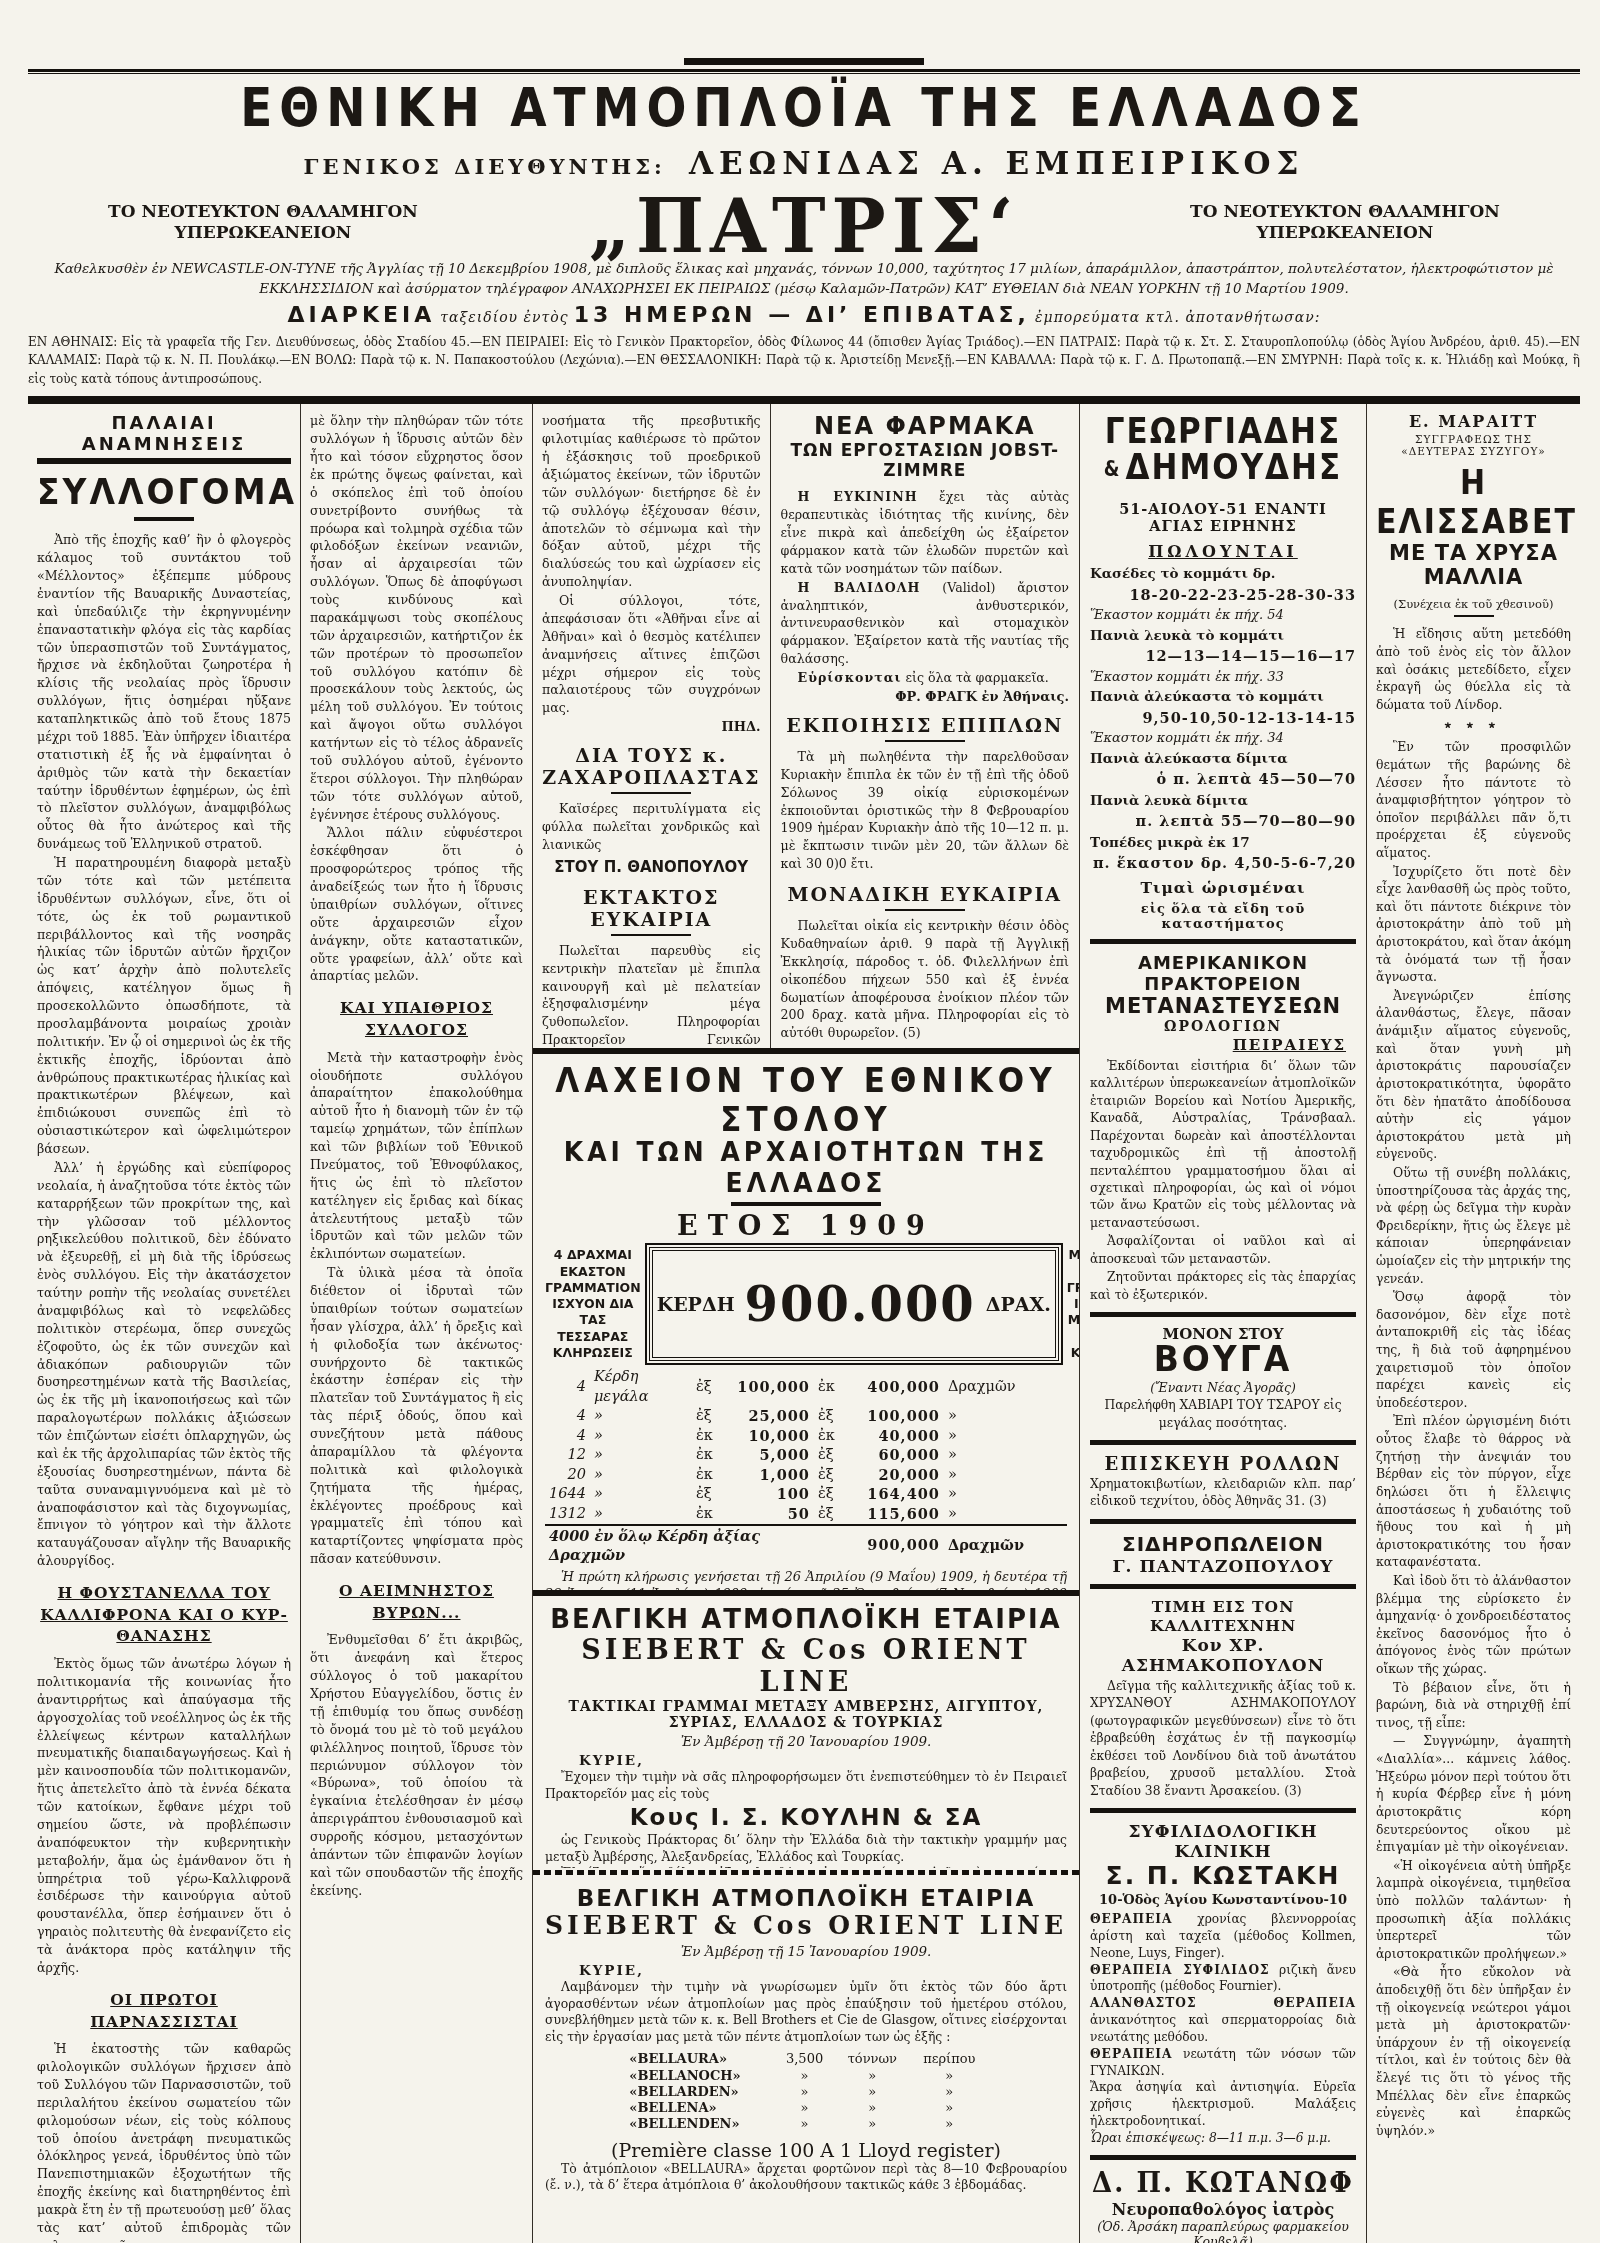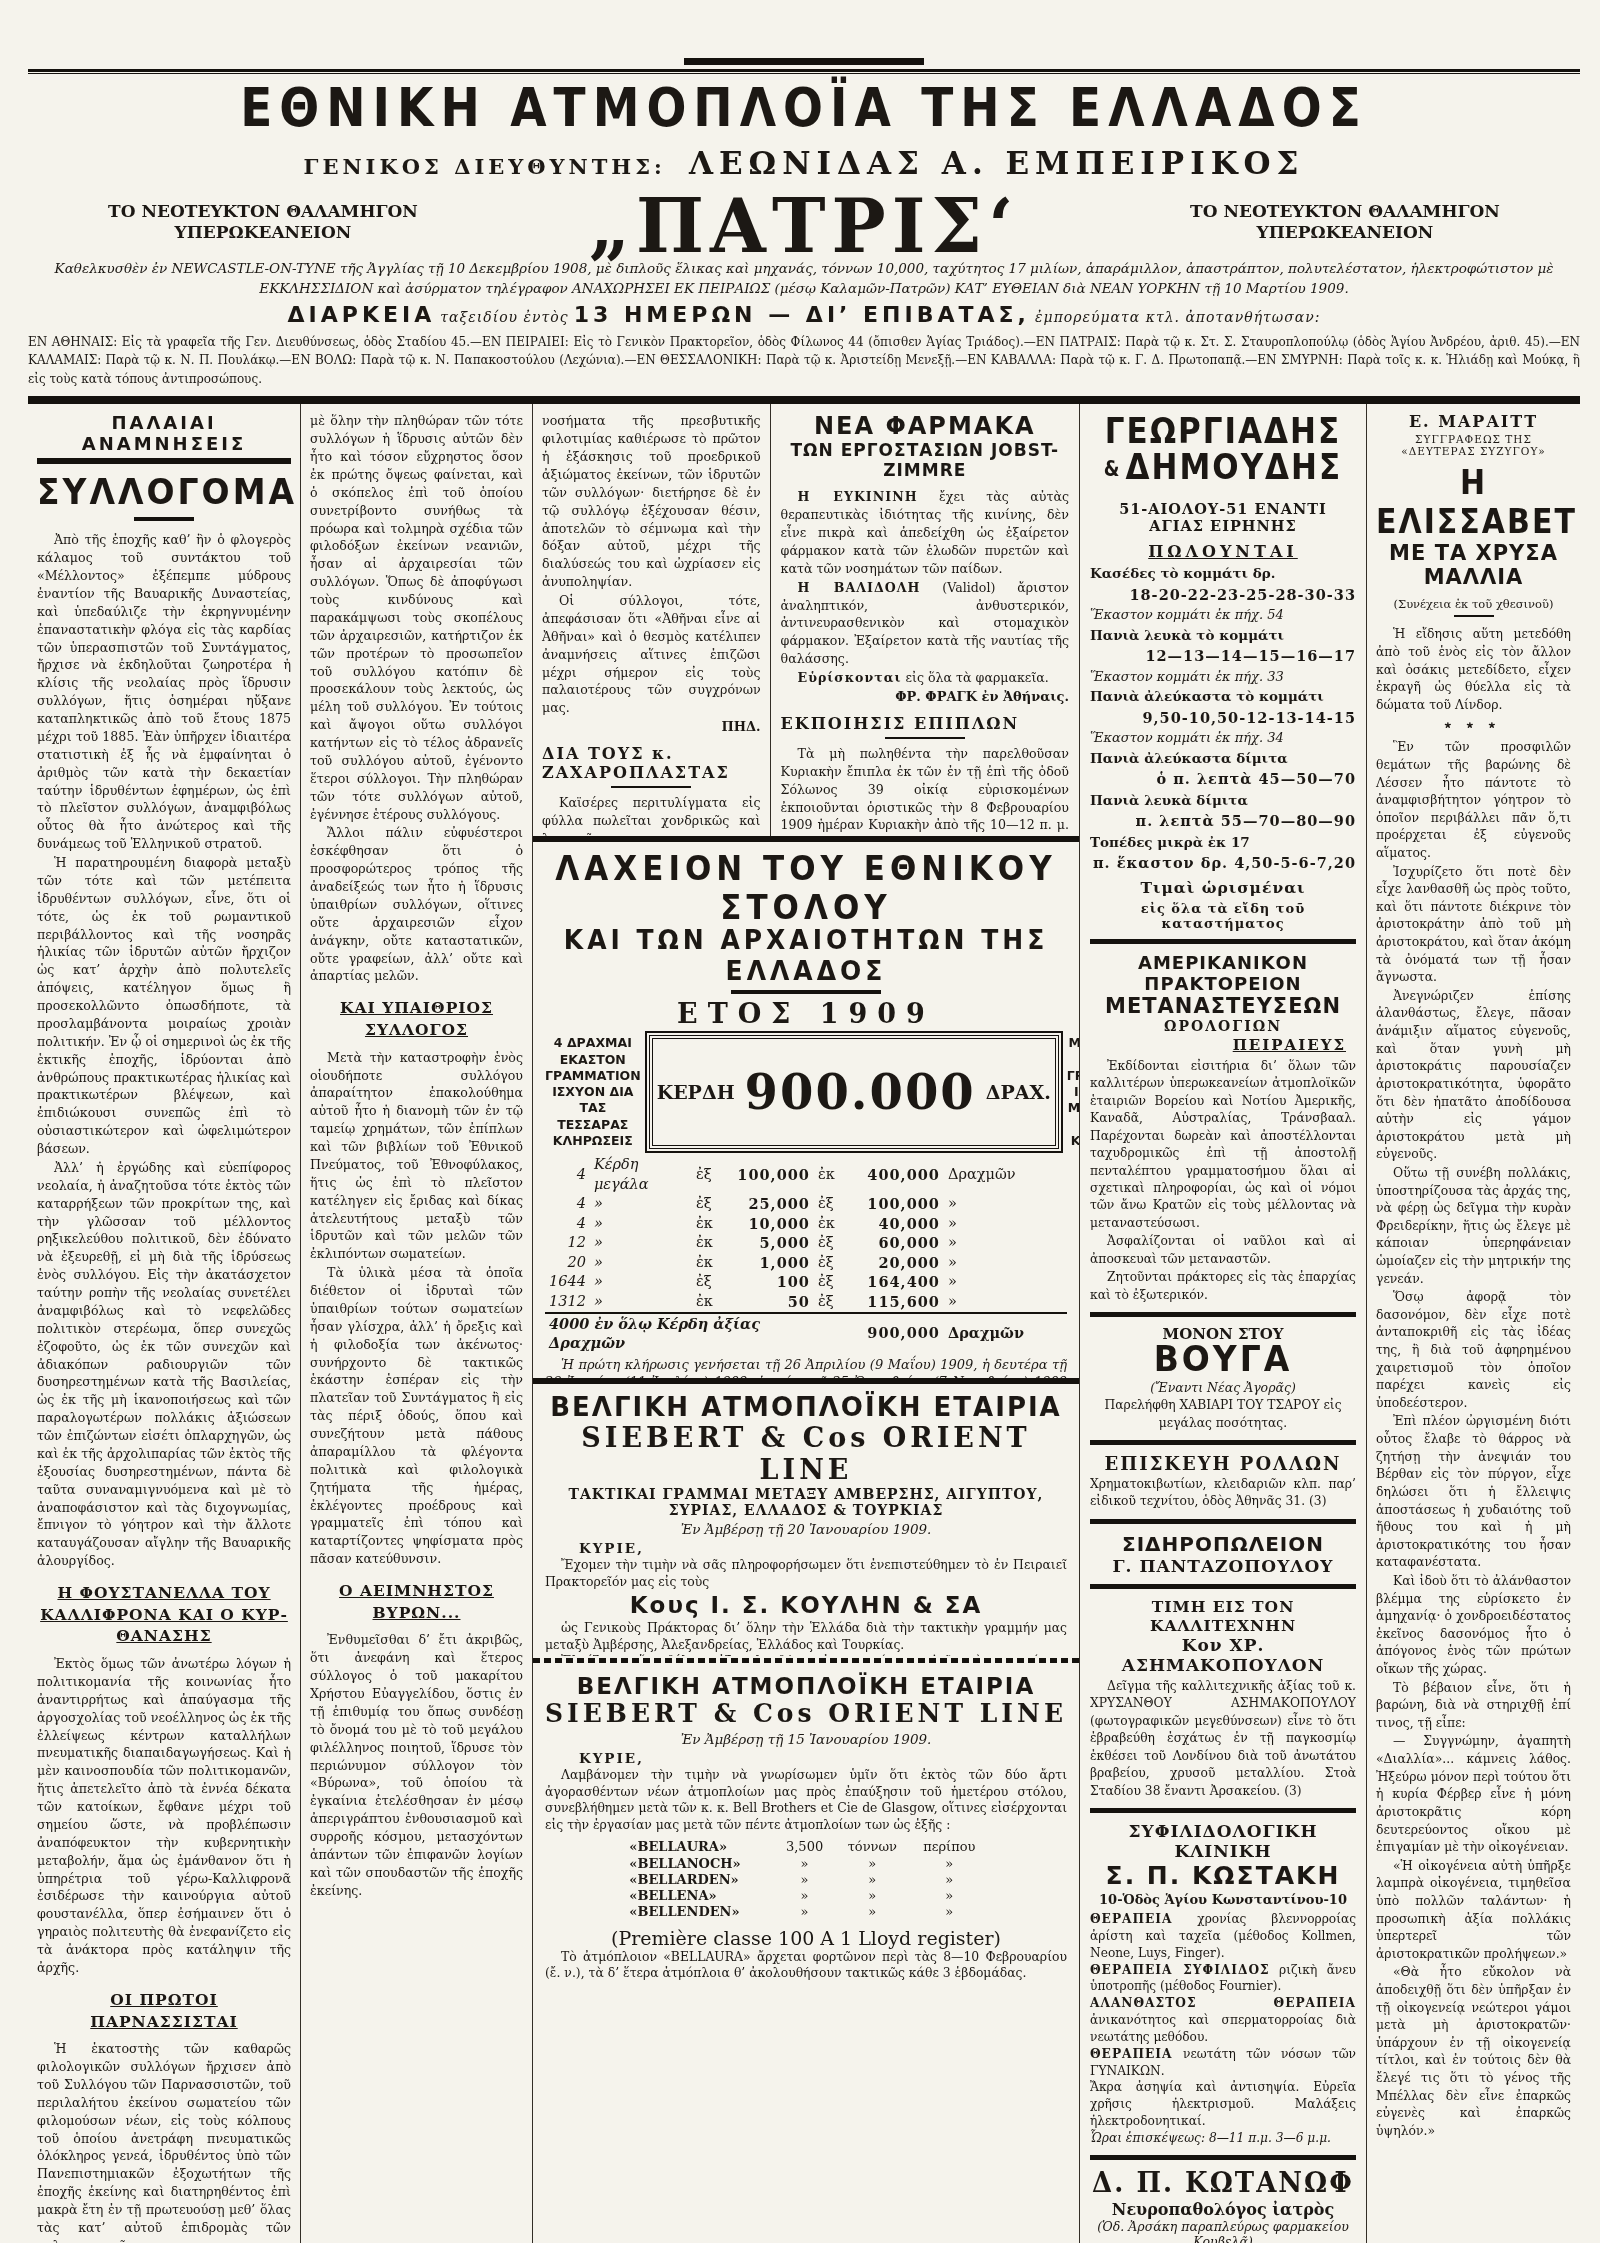--- a/index.html
+++ b/index.html
@@ -42,26 +42,26 @@
   .kicker { font-family:"DejaVu Sans", sans-serif; font-weight:bold; text-align:center;
     font-size:18px; letter-spacing:3px; padding-bottom:4px; }
   .krule { border-top:5px solid #15120e; border-bottom:1px solid #15120e; height:4px; margin-bottom:8px; }
   .headline { font-family:"DejaVu Sans", sans-serif; font-weight:bold; text-align:center;
     font-size:33px; letter-spacing:3px; transform:scaleY(1.1); margin:4px 0 6px; }
   .midrule { width:60px; border-top:4px solid #15120e; margin:2px auto 10px; }
   .subhead { font-weight:bold; font-size:15.5px; text-align:center; margin:12px 0 8px;
     text-decoration:underline; line-height:1.4; letter-spacing:1px; }
   .sig { text-align:right; font-weight:bold; font-size:13px; margin:2px 0 6px; }
 
-  .adtitle { font-weight:bold; font-size:16px; letter-spacing:2px; margin:10px 0 4px; }
+  .adtitle { font-weight:bold; font-size:19px; text-align:center; letter-spacing:2px; margin:10px 0 4px; }
   .adrule { width:80px; border-top:2px solid #15120e; margin:0 auto 6px; }
   .store { font-family:"DejaVu Sans", sans-serif; font-weight:bold; text-align:center; font-size:15px; margin:4px 0 6px; }
 
   
-  .mid-top { display:flex; height:432px; overflow:hidden; }
+  .mid-top { display:flex; height:644px; overflow:hidden; }
   .mc3 { width:238px; padding:8px 9px 0 9px; border-right:1px solid #332e27; overflow:hidden; }
   .mc4 { width:309px; padding:8px 10px 16px 10px; overflow:hidden; }
   .pharm-t1 { font-family:"DejaVu Sans", sans-serif; font-weight:bold; font-size:24px; text-align:center; letter-spacing:2px; }
   .pharm-t2 { font-family:"DejaVu Sans", sans-serif; font-weight:bold; font-size:17px; text-align:center; letter-spacing:1px; margin-bottom:8px; }
   .lead { font-weight:bold; letter-spacing:1px; }
 
   .wide { padding:4px 12px 0 12px; overflow:hidden; }
   .hr-heavy { border-top:5px solid #15120e; border-bottom:1px solid #15120e; height:4px; }
   .hr-wavy { height:5px; background:repeating-linear-gradient(90deg,#15120e 0 7px,transparent 7px 11px); margin:2px 0; }
 

